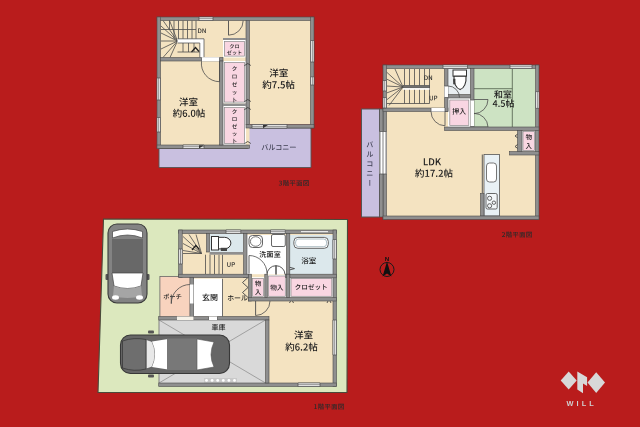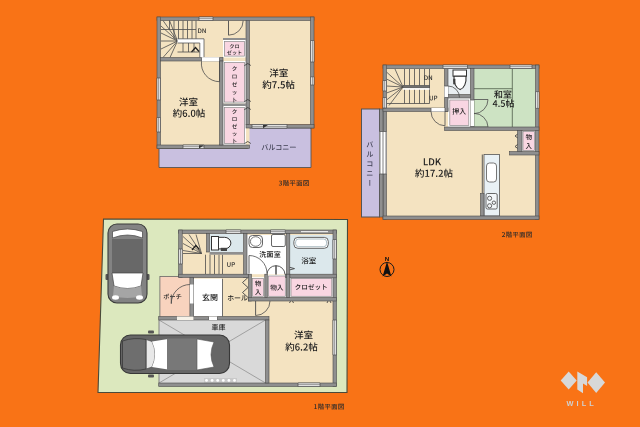--- a/index.html
+++ b/index.html
@@ -1,15 +1,15 @@
 <!DOCTYPE html>
 <html><head><meta charset="utf-8">
 <style>
 html,body{margin:0;padding:0;background:#ffffff;font-family:"Liberation Sans",sans-serif}
-#page{position:relative;width:640px;height:427px;background:#f97316;overflow:hidden}
+#page{position:relative;width:640px;height:427px;background:#b91c1c;overflow:hidden}
 </style></head>
 <body>
 <div id="page">
 <svg width="640" height="427" viewBox="0 0 640 427" shape-rendering="auto">
 <defs>
 <path id="g0" d="M772 787Q785 770 800 745Q814 720 828 695Q842 670 852 650L787 622Q772 652 750 692Q727 732 707 760ZM885 830Q898 811 914 786Q929 761 944 736Q959 712 968 694L903 665Q887 697 864 736Q842 775 821 803ZM207 305Q223 346 238 392Q254 438 267 488Q280 537 290 586Q299 635 304 680L417 657Q414 644 410 628Q406 613 402 598Q399 583 396 572Q391 548 382 510Q374 473 362 430Q350 388 336 344Q323 301 308 264Q290 217 266 168Q242 118 215 71Q188 24 161 -15L52 31Q99 93 140 168Q181 242 207 305ZM700 336Q685 375 666 419Q648 463 628 508Q609 552 590 591Q571 630 555 658L658 692Q673 664 692 625Q712 586 732 542Q752 497 771 453Q790 409 805 371Q819 335 836 290Q852 245 868 198Q885 150 899 106Q913 61 923 25L809 -12Q796 43 778 103Q760 163 740 223Q721 283 700 336Z"></path>
 <path id="g1" d="M515 22Q518 35 520 52Q522 68 522 85Q522 96 522 130Q522 163 522 212Q522 260 522 316Q522 373 522 430Q522 488 522 538Q522 588 522 625Q522 662 522 677Q522 708 519 730Q516 752 516 757H632Q632 752 630 730Q627 708 627 677Q627 662 627 627Q627 592 627 544Q627 497 627 444Q627 390 627 338Q627 285 627 240Q627 195 627 164Q627 133 627 124Q671 144 720 178Q769 211 816 256Q863 301 899 354L960 268Q917 211 860 159Q802 107 740 64Q677 21 619 -8Q605 -15 596 -22Q587 -28 581 -33ZM54 31Q119 76 162 140Q205 205 227 274Q238 307 244 357Q250 407 252 464Q255 520 256 575Q256 630 256 673Q256 699 254 718Q252 737 248 754H364Q364 750 362 738Q361 725 360 708Q359 692 359 674Q359 631 358 574Q357 516 354 455Q350 394 344 339Q339 284 328 247Q306 165 260 93Q214 21 150 -33Z"></path>
 <path id="g2" d="M165 696Q192 694 224 692Q256 690 281 690H778Q798 690 822 690Q845 691 858 692Q857 675 856 652Q856 628 856 608V91Q856 65 858 34Q859 2 860 -15H746Q746 2 747 28Q748 53 748 80V589H281Q252 589 218 588Q184 587 165 585ZM153 148Q175 147 206 145Q237 143 269 143H807V39H273Q243 39 209 38Q175 37 153 35Z"></path>
 <path id="g3" d="M175 663Q200 661 228 660Q256 658 281 658Q299 658 334 658Q368 658 411 658Q454 658 500 658Q546 658 587 658Q628 658 659 658Q690 658 703 658Q732 658 760 660Q787 661 807 663V549Q787 551 758 552Q729 552 703 552Q691 552 659 552Q627 552 584 552Q540 552 493 552Q446 552 402 552Q359 552 327 552Q295 552 282 552Q255 552 227 552Q199 551 175 549ZM89 171Q117 169 146 167Q175 165 203 165Q216 165 251 165Q286 165 336 165Q385 165 442 165Q498 165 554 165Q610 165 660 165Q709 165 744 165Q779 165 791 165Q815 165 841 166Q867 168 891 171V50Q867 53 840 54Q812 55 791 55Q779 55 744 55Q709 55 660 55Q610 55 554 55Q498 55 442 55Q385 55 336 55Q286 55 251 55Q216 55 203 55Q175 55 146 54Q116 52 89 50Z"></path>
 <path id="g4" d="M97 446Q114 445 138 444Q163 442 192 441Q220 440 246 440Q266 440 301 440Q336 440 380 440Q425 440 474 440Q523 440 572 440Q620 440 663 440Q706 440 739 440Q772 440 790 440Q826 440 855 442Q884 445 902 446V322Q885 323 854 325Q823 327 790 327Q773 327 740 327Q706 327 663 327Q620 327 572 327Q523 327 474 327Q425 327 380 327Q336 327 301 327Q266 327 246 327Q205 327 164 326Q123 324 97 322Z"></path>

